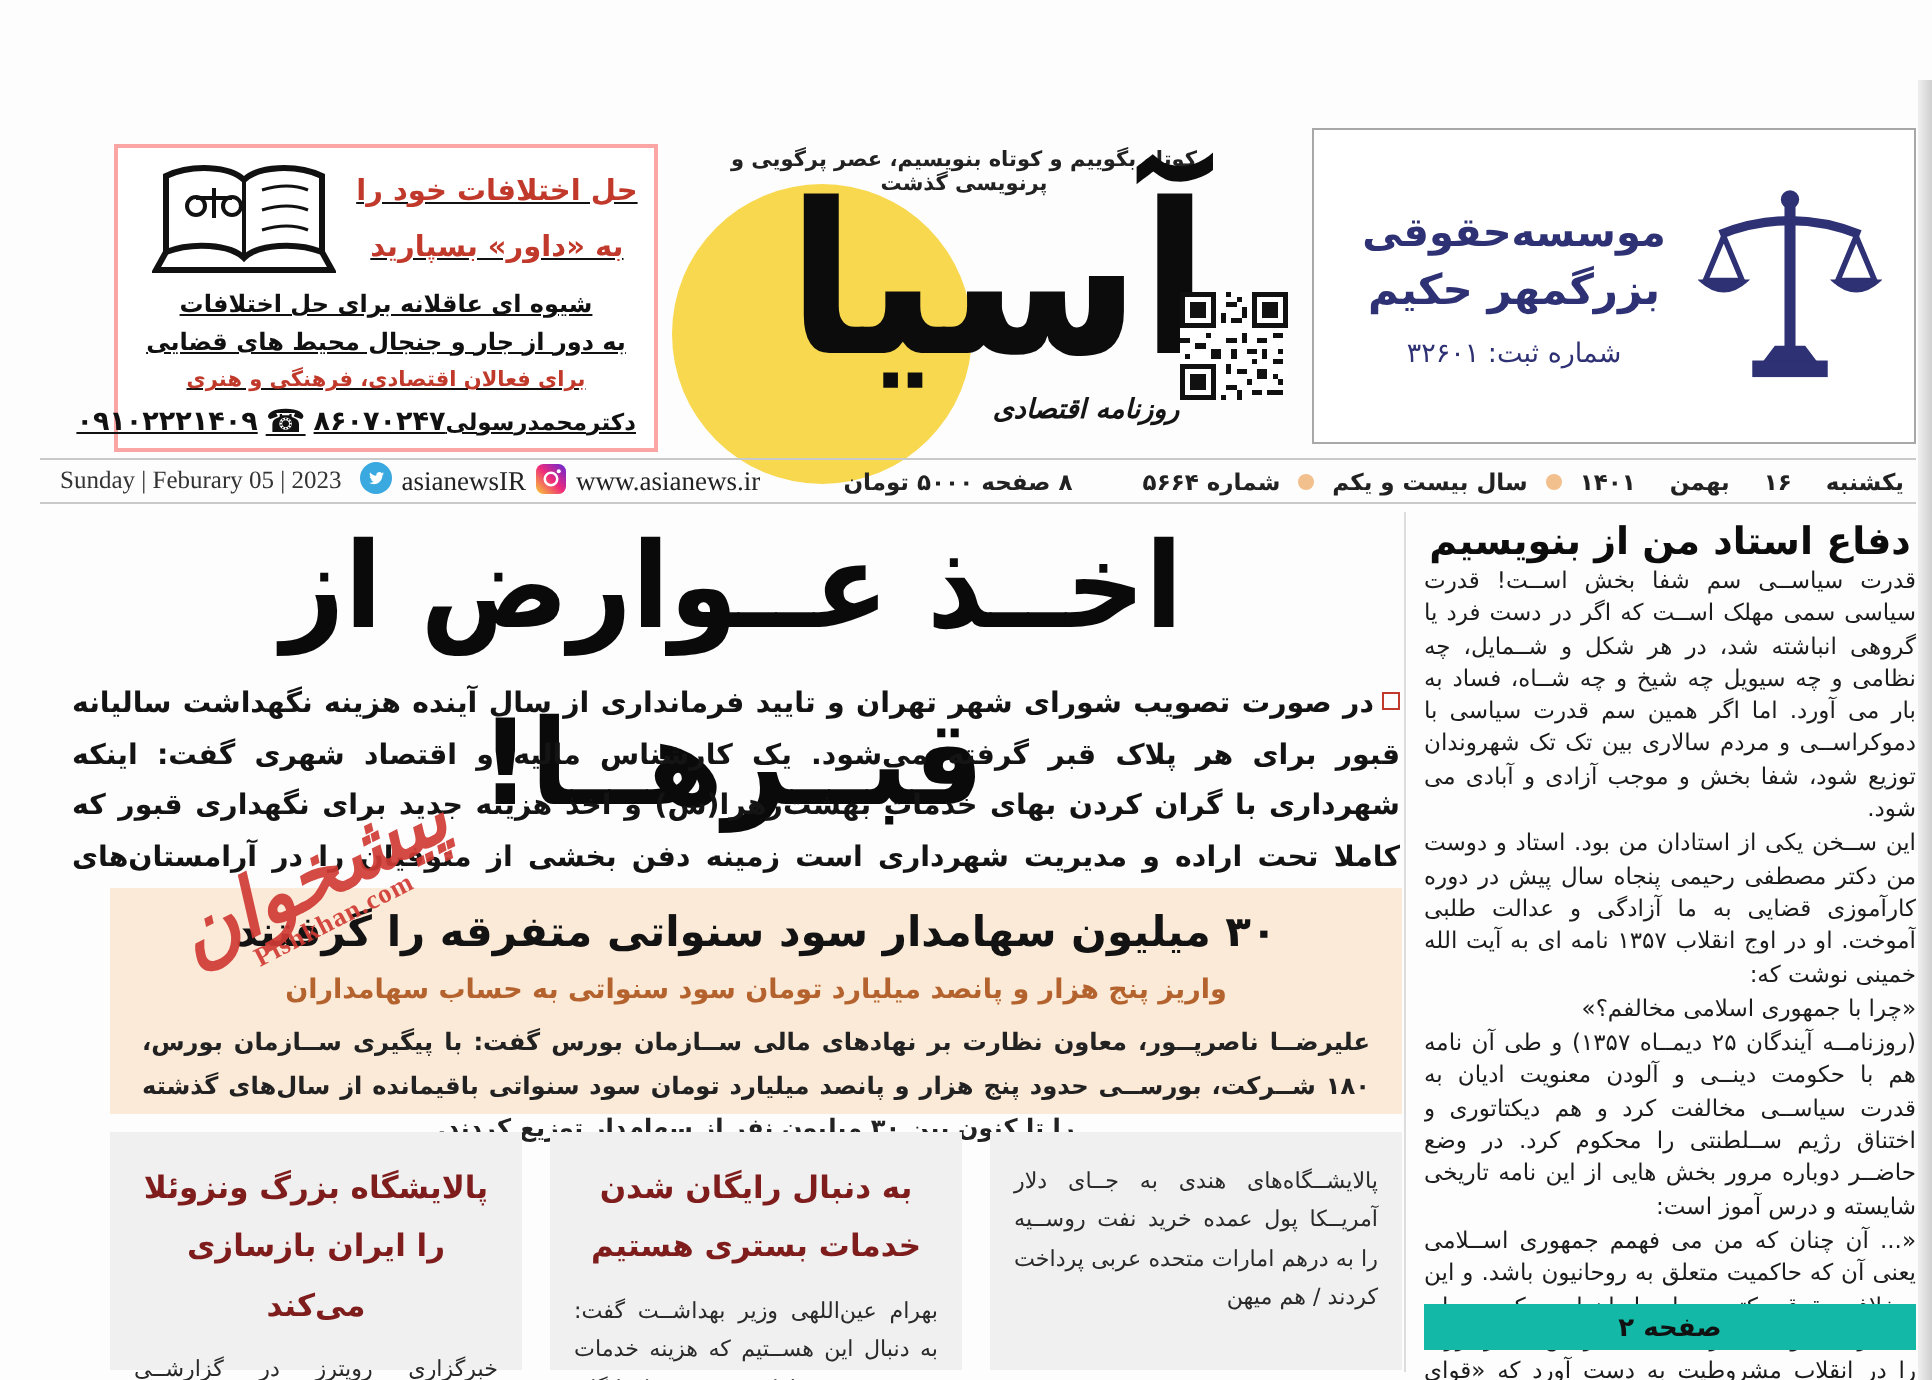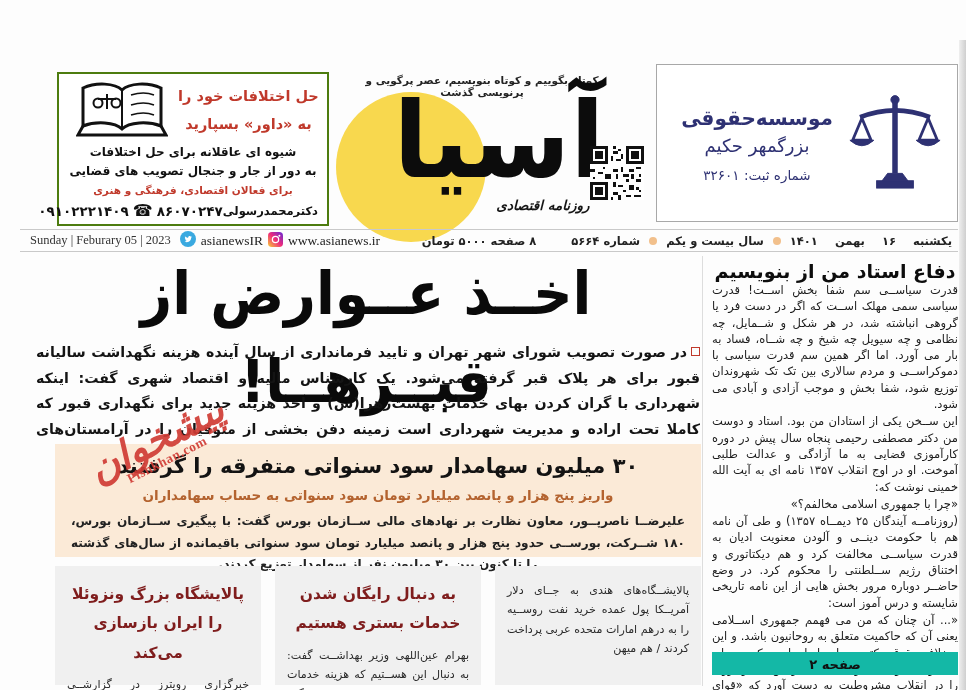--- a/index.html
+++ b/index.html
@@ -5,21 +5,21 @@
   html,body{margin:0;padding:0;}
   body{
     width:966px;height:690px;position:relative;overflow:hidden;
     background:#fdfdfd;direction:rtl;
     font-family:"DejaVu Sans", sans-serif;color:#111;
   }
   .edge-right{position:absolute;right:0;top:40px;width:7px;height:650px;
     background:linear-gradient(to left,#cfcfcf,#efefef);}
   
   .left-ad{position:absolute;left:57px;top:72px;width:272px;height:154px;
-    border:2px solid #4d7c0f;background:#fff;box-sizing:border-box;}
+    border:2px solid #fca5a5;background:#fff;box-sizing:border-box;text-decoration:underline;}
   .la-top{display:flex;align-items:center;padding:5px 8px 0;}
   .la-title{width:56%;color:#c0392b;font-weight:bold;font-size:14.5px;
     text-align:center;line-height:1.95;}
   .la-book{width:44%;display:flex;justify-content:center;}
   .la-body{font-size:12px;font-weight:bold;text-align:center;line-height:1.55;margin-top:2px;}
   .la-audience{color:#c0392b;font-size:10.5px;font-weight:bold;text-align:center;margin-top:4px;}
   .la-bottom{display:flex;justify-content:space-between;align-items:center;
     padding:5px 9px 0;font-weight:bold;}
   .la-doctor{font-size:11.5px;}
   .la-phone{font-size:13.5px;direction:ltr;}
@@ -35,21 +35,21 @@
   .paper-type{position:absolute;left:468px;top:197px;width:150px;text-align:center;
     font-size:13.5px;font-weight:bold;font-style:italic;color:#151515;}
   .qr{position:absolute;left:590px;top:146px;width:54px;height:54px;}
   
   .right-ad{position:absolute;left:656px;top:64px;width:302px;height:158px;
     border:1px solid #a8a8a8;background:#fff;box-sizing:border-box;
     display:flex;align-items:center;padding:0 12px;}
   .ra-icon{width:100px;display:flex;justify-content:center;}
   .ra-text{flex:1;text-align:center;color:#2e3173;}
   .ra-line1{font-size:20px;font-weight:bold;line-height:1.5;}
-  .ra-line2{font-size:18px;font-weight:normal;line-height:1.4;letter-spacing:1px;}
+  .ra-line2{font-size:21px;font-weight:bold;line-height:1.4;letter-spacing:1px;}
   .ra-reg{font-size:13.5px;margin-top:8px;}
   
   .dateline{position:absolute;left:20px;top:229px;width:938px;height:23px;
     border-top:1px solid #c9c9c9;border-bottom:1px solid #c9c9c9;
     display:flex;align-items:center;font-size:11.5px;gap:9px;padding:0 6px;
     box-sizing:border-box;font-weight:bold;color:#222;}
   .dl-date{word-spacing:13px;}
   .dot{width:8px;height:8px;border-radius:50%;background:#f2c08c;flex:0 0 auto;}
   .dl-pages{margin-right:26px;}
   .spacer{flex:1;}
@@ -112,21 +112,21 @@
         <path d="M7 47 L2 56 L90 56 L85 47" fill="none" stroke="#111" stroke-width="3"></path>
         <path d="M22 20 H40 M31 15 V30" stroke="#111" stroke-width="2" fill="none"></path>
         <circle cx="22" cy="24" r="4.5" fill="none" stroke="#111" stroke-width="2"></circle>
         <circle cx="40" cy="24" r="4.5" fill="none" stroke="#111" stroke-width="2"></circle>
         <path d="M55 16 Q68 12 78 16 M55 26 Q68 22 78 26 M55 36 Q68 32 78 36" stroke="#111" stroke-width="1.5" fill="none"></path>
       </svg>
     </div>
   </div>
   <div class="la-body">
     <div>شیوه ای عاقلانه برای حل اختلافات</div>
-    <div>به دور از جار و جنجال تصویب های قضایی</div>
+    <div>به دور از جار و جنجال محیط های قضایی</div>
   </div>
   <div class="la-audience">برای فعالان اقتصادی، فرهنگی و هنری</div>
   <div class="la-bottom">
     <span class="la-doctor">دکترمحمدرسولی</span>
     <span class="la-phone">۸۶۰۷۰۲۴۷</span>
     <span class="phone-glyph">☎</span>
     <span class="la-phone">۰۹۱۰۲۲۲۱۴۰۹</span>
   </div>
 </div>
 

